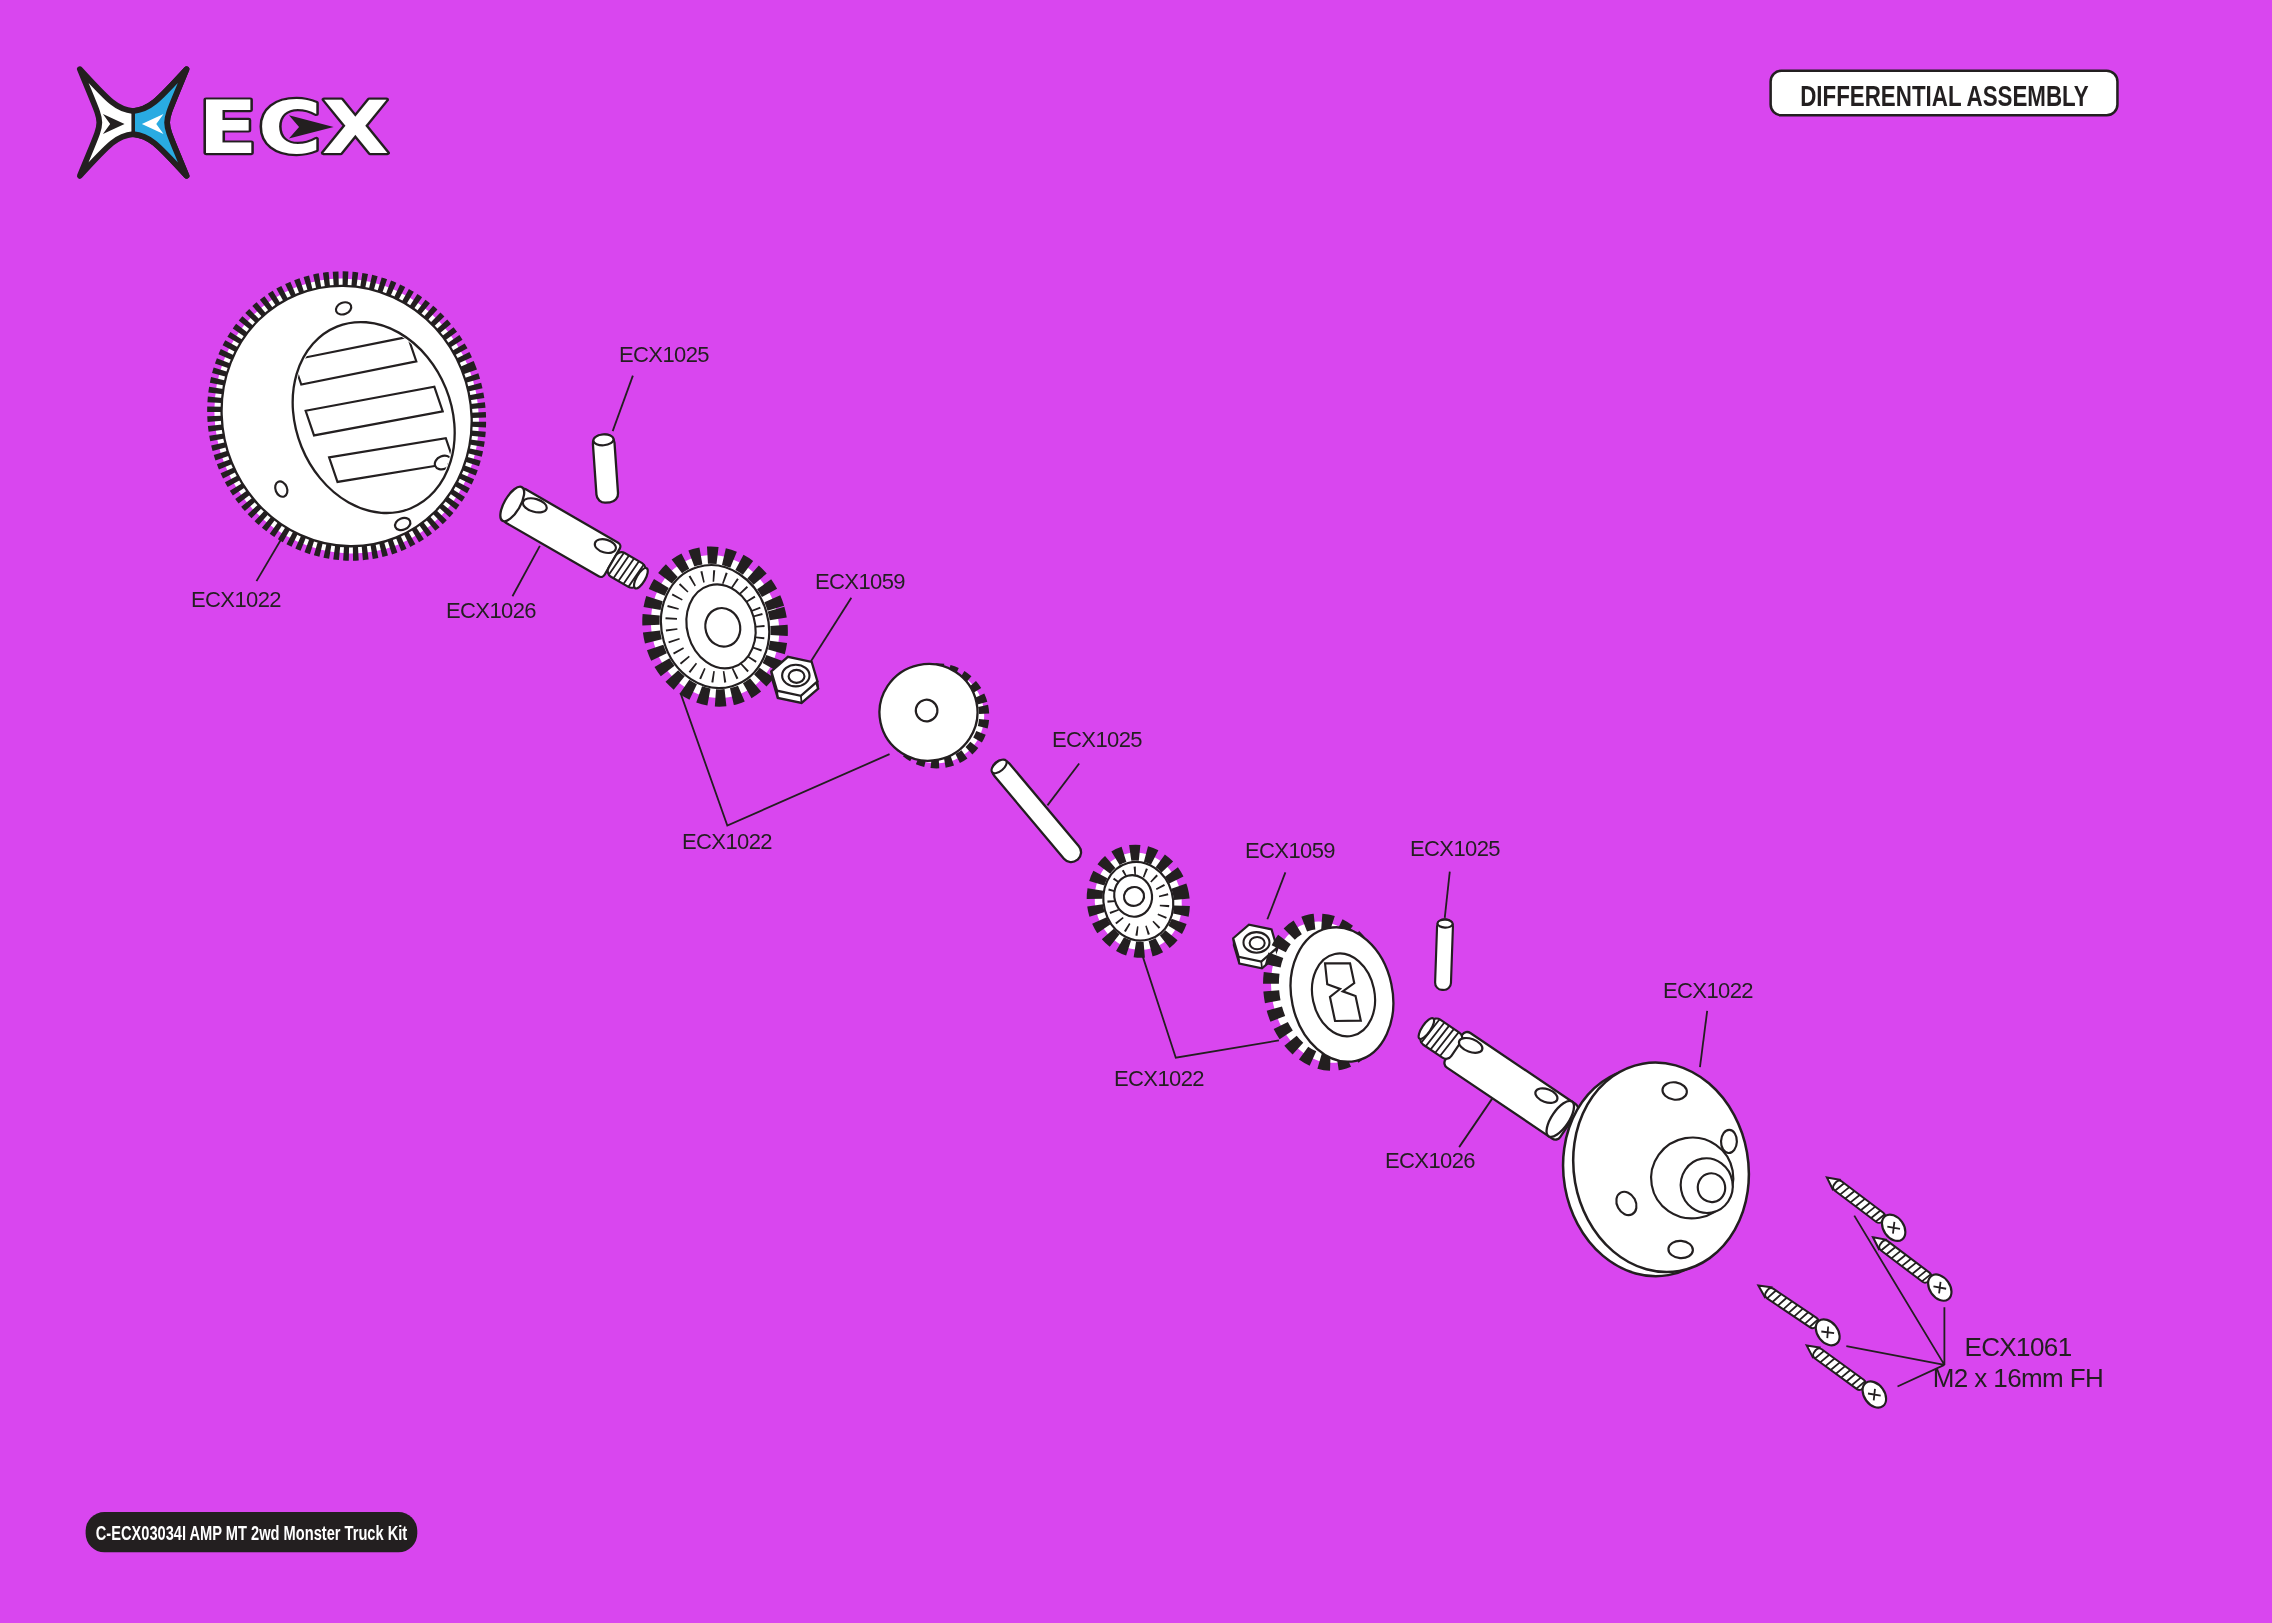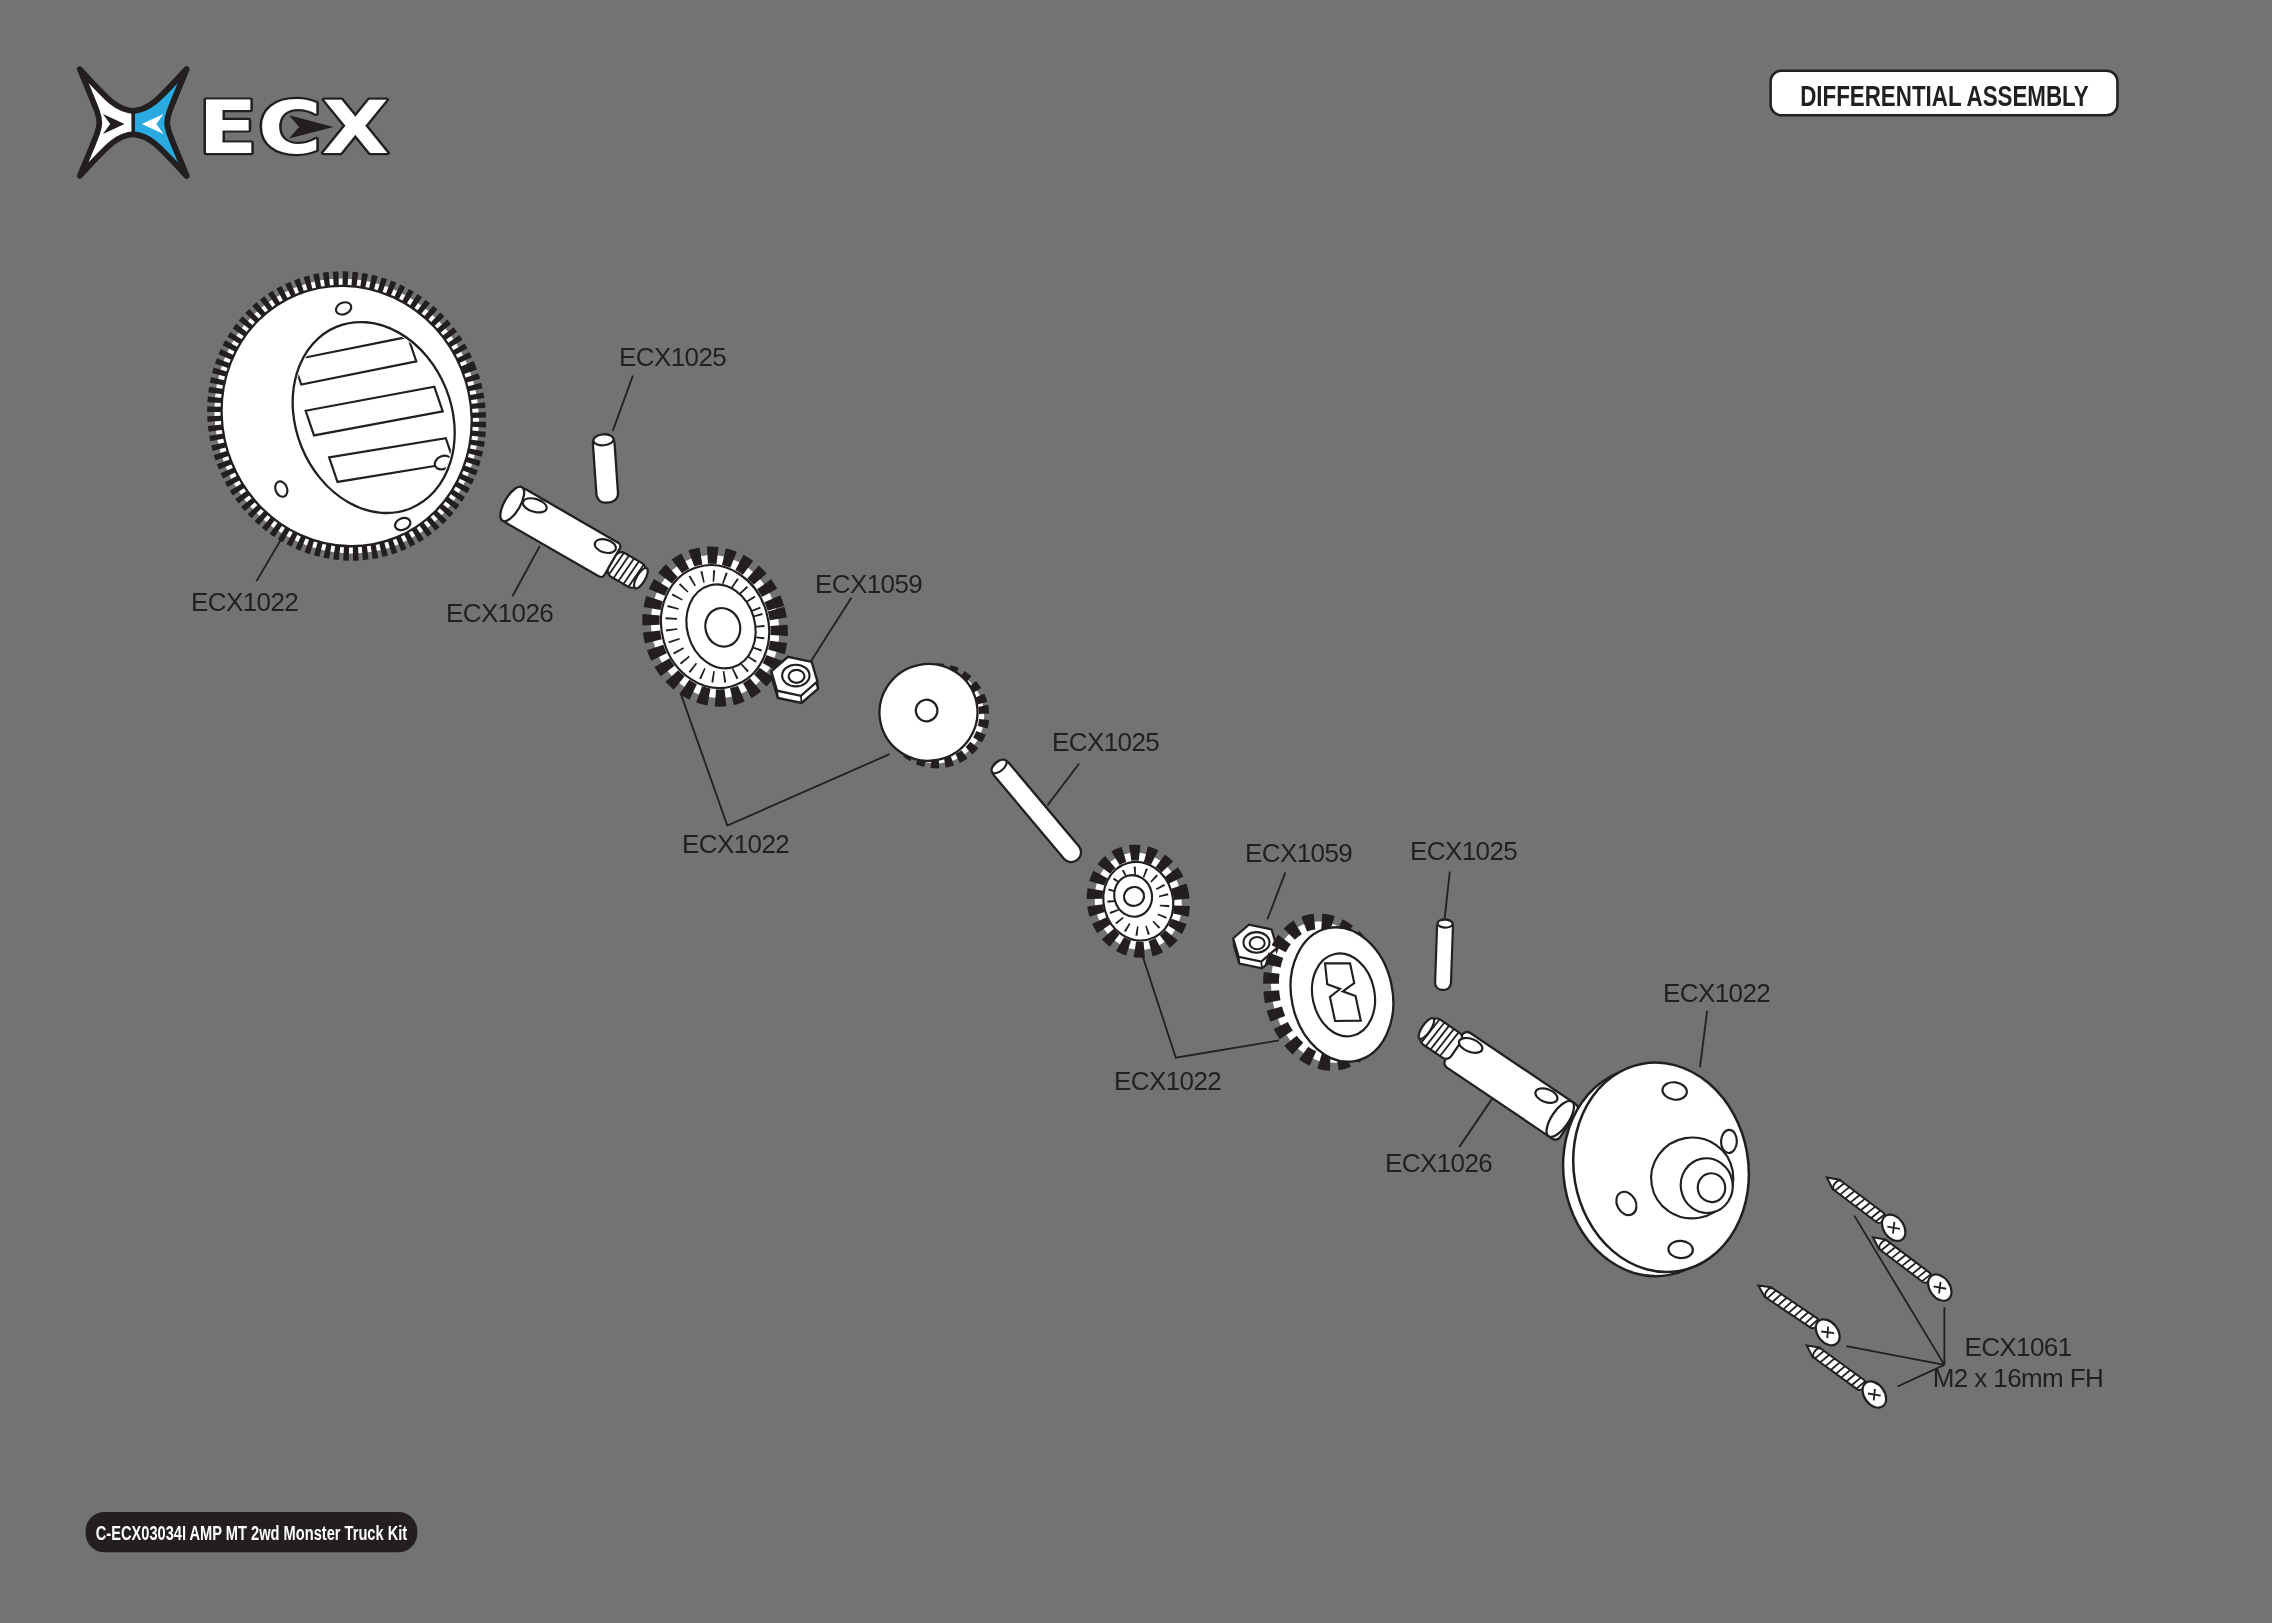--- a/index.html
+++ b/index.html
@@ -1,26 +1,26 @@
 <!DOCTYPE html>
 <html style="font-size:11.5px"><head>
 <meta charset="utf-8">
 <style>
   html,body{margin:0;padding:0;background:#ffffff;}
   .page{
     position:relative;
     width:2273px;height:1623px;
-    background:#737373;
+    background:#d946ef;
     font-family:"Liberation Sans",sans-serif;
     overflow:hidden;
   }
   .canvas{position:absolute;left:0;top:0;}
   .plabel{
     position:absolute;
-    font-size:26px;
+    font-size:22px;
     line-height:1.12;
     letter-spacing:-0.6px;
     color:#231f20;
     white-space:nowrap;
   }
   .callout{
     position:absolute;
     font-size:26px;
     line-height:1.2;
     letter-spacing:-0.6px;

